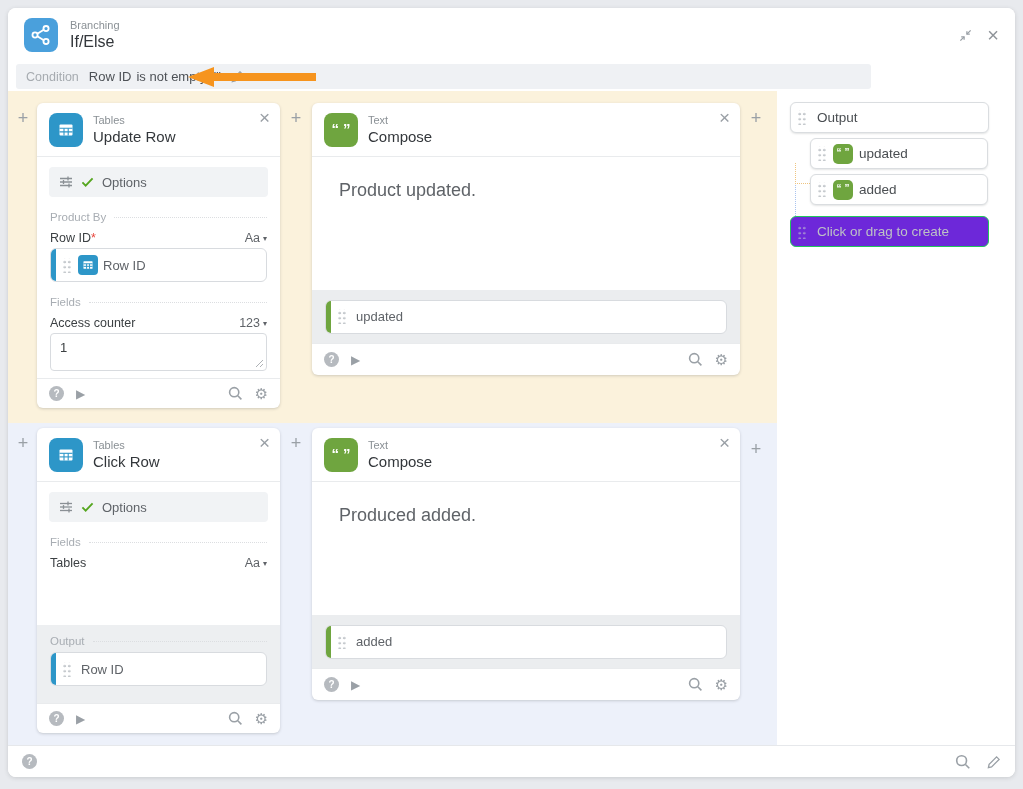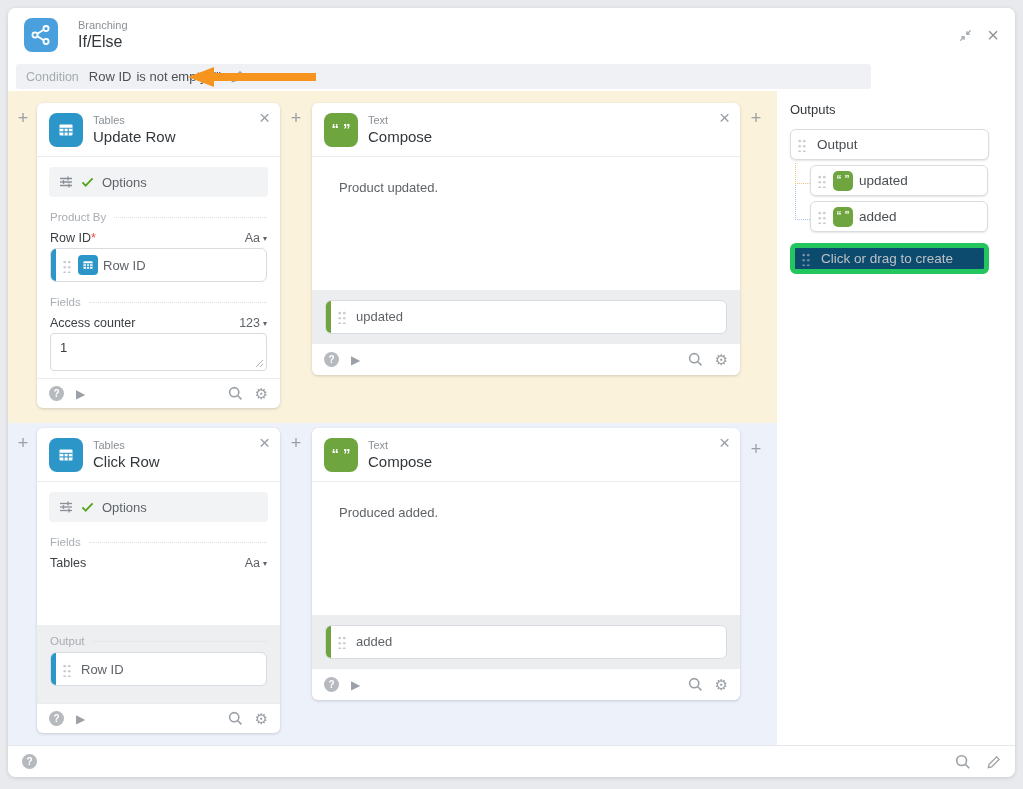--- a/index.html
+++ b/index.html
@@ -12,21 +12,21 @@
     color:#3C4043;
   }
   .window {
     position:absolute; left:8px; top:8px; width:1007px; height:769px;
     background:#fff; border-radius:8px;
     box-shadow:0 1px 4px rgba(60,64,67,.18);
     overflow:hidden;
   }
   
   .win-header { position:absolute; left:0; top:0; right:0; height:54px;
-    display:flex; align-items:center; padding:0 16px; gap:20px; background:#fff; }
+    display:flex; align-items:center; padding:0 16px; gap:12px; background:#fff; }
   .app-icon { width:34px; height:34px; border-radius:8px; flex:none;
     display:flex; align-items:center; justify-content:center; }
   .app-icon.branching { background:#4AA0DC; }
   .app-icon.tables { background:#2D96C8; }
   .app-icon.text { background:#6FA53F; }
   .app-icon.text span { color:#fff; font-weight:bold; font-size:15px; letter-spacing:0; transform:translateY(-2px); }
   .hdr-kicker { font-size:11px; color:#8A9095; line-height:1.25; }
   .hdr-title { font-size:16px; color:#33373B; font-weight:500; line-height:1.2; }
   .win-controls { margin-left:auto; display:flex; align-items:center; gap:14px; }
   .icon-btn { color:#9AA0A6; cursor:pointer; display:flex; align-items:center; justify-content:center; }
@@ -98,42 +98,42 @@
   .card-footer { position:absolute; left:0; right:0; bottom:0; height:30px;
     border-top:1px solid #E9EBED; display:flex; align-items:center;
     padding:0 12px; gap:12px; }
   .help-badge { width:15px; height:15px; border-radius:50%; background:#B6BABF;
     color:#fff; font-size:10px; font-weight:bold; display:flex; align-items:center;
     justify-content:center; cursor:pointer; }
   .play-glyph { font-size:12px; color:#9AA0A6; cursor:pointer; }
   .gear-glyph { font-size:15px; color:#9AA0A6; cursor:pointer; line-height:15px; }
   .spacer { flex:1; }
 
-  .compose-body { padding:23px 27px; font-size:13px; color:#5F6368; }
+  .compose-body { padding:23px 27px; font-size:18px; color:#5F6368; }
   .chip-band { position:absolute; left:0; right:0; bottom:32px; height:53px;
     background:#EBEDEF; display:flex; align-items:center; padding:0 13px; }
   .chip-band .chip { flex:1; }
   .card.compose .card-footer { height:32px; }
 
   .output-band { position:absolute; left:0; right:0; bottom:30px; height:78px; background:#EDEFF1; }
   .output-band .section-row { margin-top:10px; }
   .output-band .chip { margin:5px 13px; background:#fff; }
 
   
   .outputs-panel { position:absolute; left:769px; top:82px; width:238px; height:655px;
     background:#fff; padding:12px 0 0 13px; }
   .outputs-title { font-size:13px; color:#33373B; margin-bottom:12px; }
   .o-chip { position:relative; height:31px; background:#fff; border:1px solid #DADDE0;
     border-radius:6px; box-shadow:0 1px 2px rgba(60,64,67,.14); display:flex;
     align-items:center; overflow:hidden; cursor:grab; }
   .o-chip .chip-label { font-size:13.5px; color:#4A4E52; margin-left:6px; }
   .o-root { width:199px; }
   .o-child { width:178px; margin-left:20px; margin-top:5px; }
   .o-placeholder { width:199px; margin-top:11px; box-shadow:none;
-    background:#0c4a6e; border:5px solid #22c55e; }
+    background:#6d28d9; border:1px solid #22c55e; }
   .o-placeholder .chip-label { color:#BDC1C6; }
   .o-placeholder .dots { opacity:.55; }
   .connector { position:absolute; }
   .conn-orange { left:18px; top:73px; width:15px; height:21px;
     border-left:1px dotted #EFC480; border-bottom:1px dotted #EFC480; }
   .conn-blue { left:18px; top:73px; width:15px; height:57px;
     border-left:1px dotted #A9C3EF; border-bottom:1px dotted #A9C3EF; }
 
   
   .bottom-bar { position:absolute; left:0; right:0; bottom:0; height:32px;
@@ -420,21 +420,20 @@
         <svg width="15" height="15" viewBox="0 0 15 15" fill="none" stroke="#9AA0A6" stroke-width="1.6">
           <circle cx="6.2" cy="6.2" r="4.6"></circle>
             <line x1="9.8" y1="9.8" x2="13.4" y2="13.4"></line>
         </svg>
       </span>
       <span class="gear-glyph">⚙</span>
     </div>
   </div>
 
   <div class="outputs-panel">
-    <div class="outputs-title">Outputs</div>
     <div class="connector conn-blue"></div>
     <div class="connector conn-orange"></div>
     <div class="o-chip o-root">
       <span class="bar bar-dkgreen"></span>
       <span class="dots"></span>
       <span class="chip-label">Output</span>
     </div>
     <div class="o-chip o-child">
       <span class="bar bar-green"></span>
       <span class="dots"></span>

